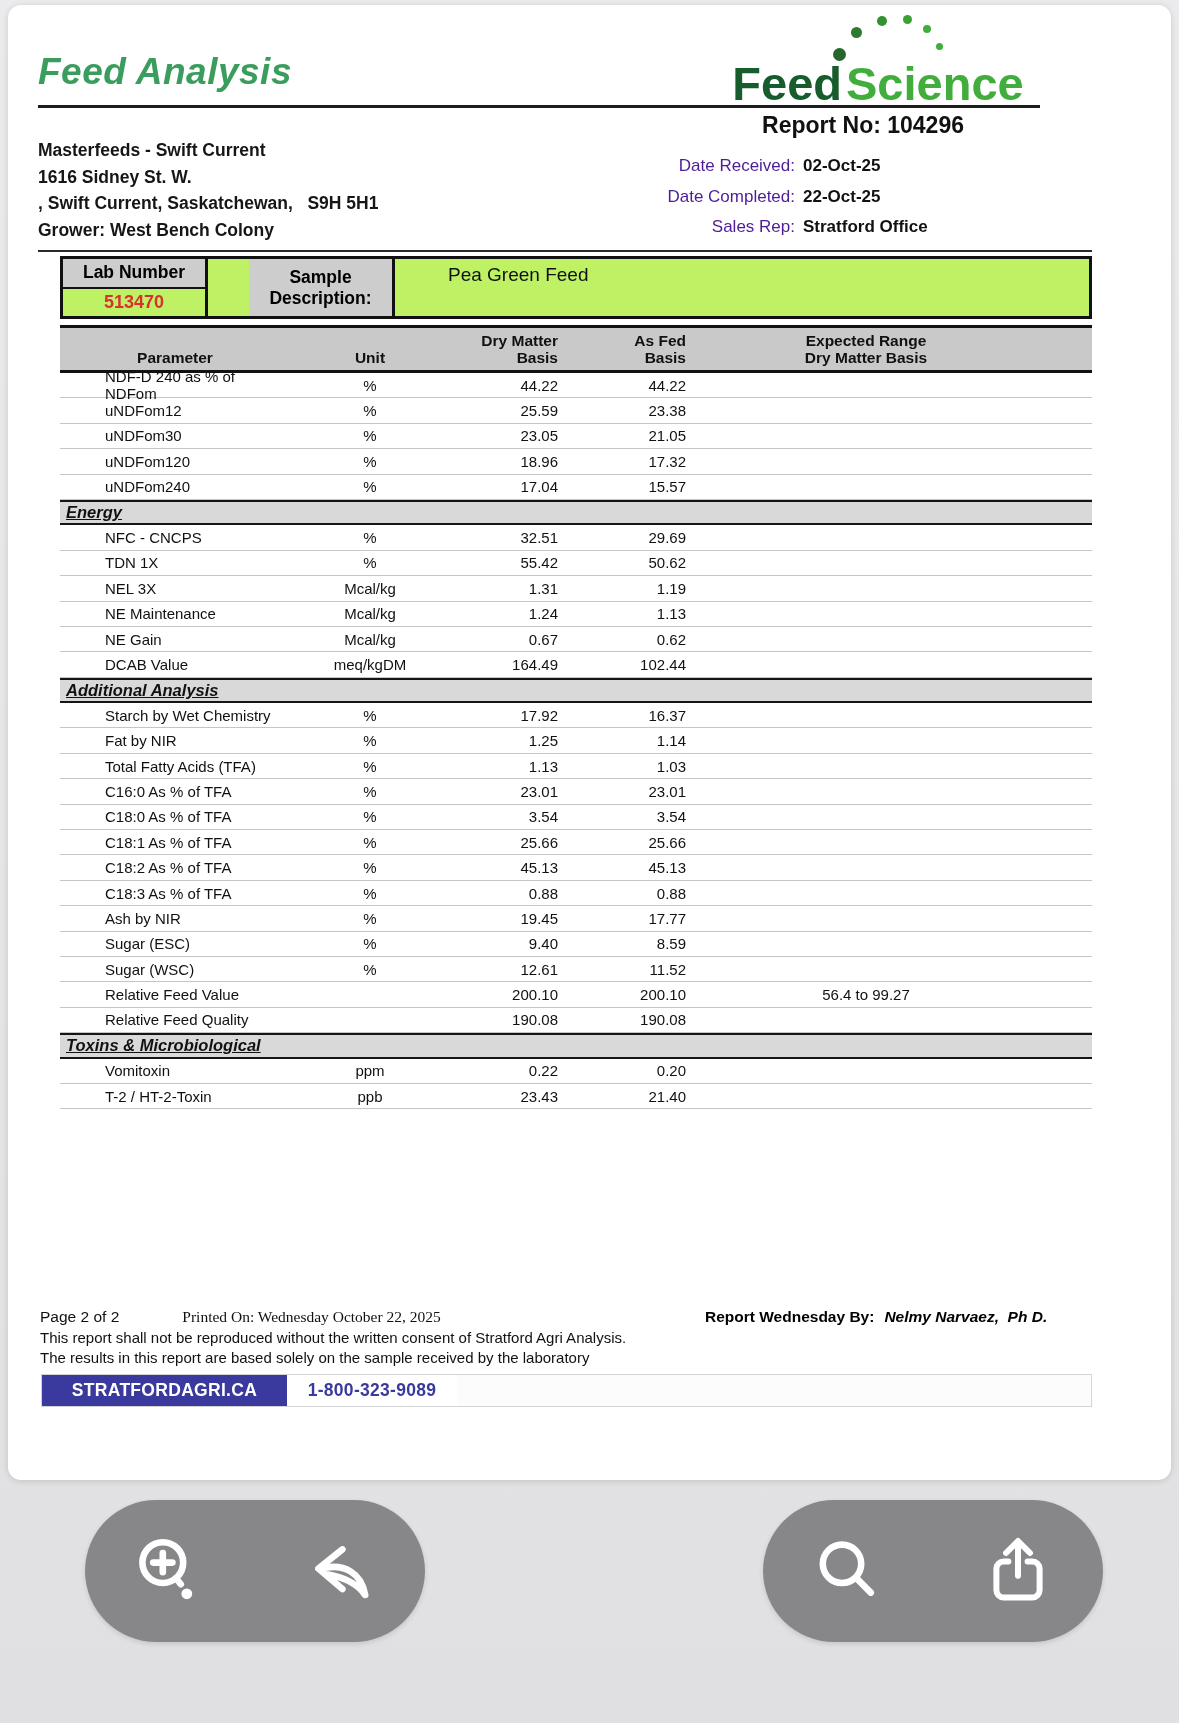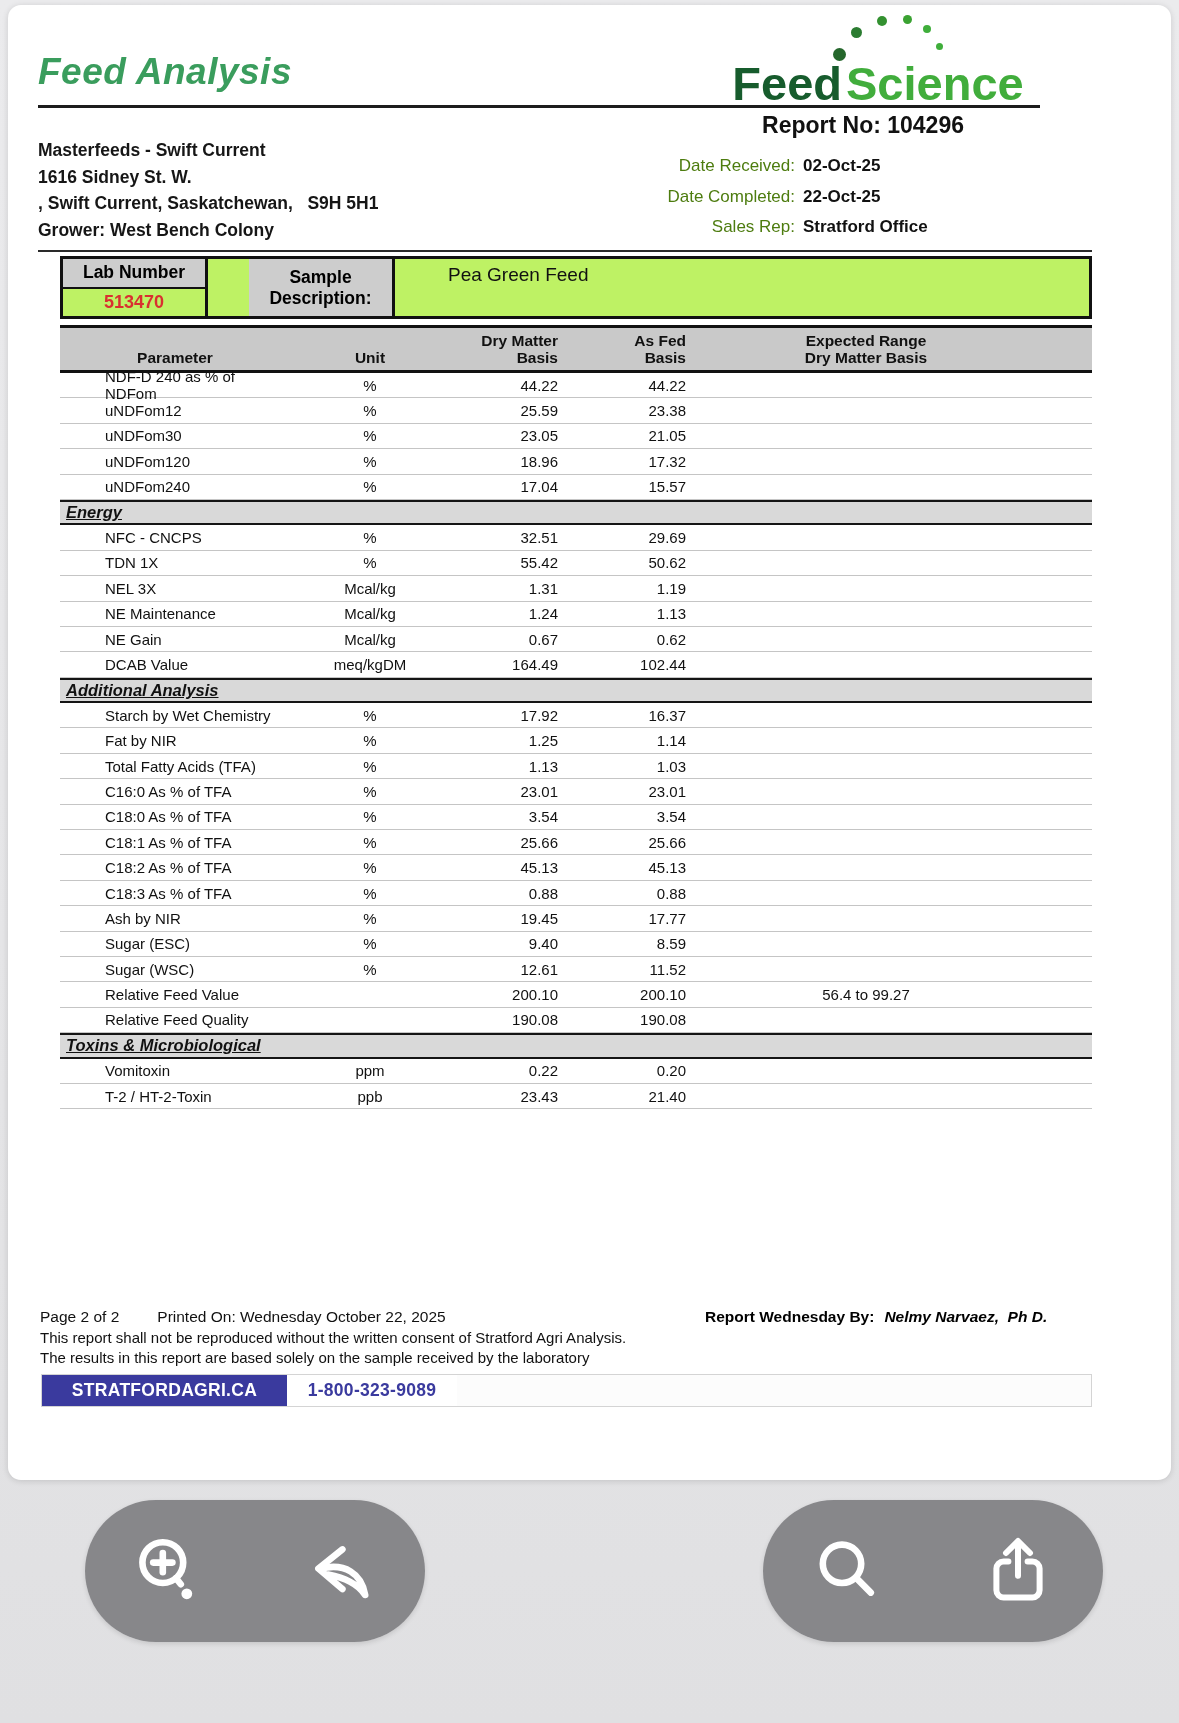--- a/index.html
+++ b/index.html
@@ -22,21 +22,21 @@
   .logo-dots span:nth-child(3){left:869px; top:11px; width:10px; height:10px; background:#339130;}
   .logo-dots span:nth-child(4){left:895px; top:10px; width:9px;  height:9px;  background:#3aa232;}
   .logo-dots span:nth-child(5){left:915px; top:20px; width:8px;  height:8px;  background:#3fae3b;}
   .logo-dots span:nth-child(6){left:928px; top:38px; width:7px;  height:7px;  background:#3fae3b;}
   .report-no{position:absolute; left:690px; top:107px; width:330px; text-align:center;
              font-size:23px; font-weight:bold; color:#111;}
   .address{position:absolute; left:30px; top:132px; font-size:17.5px; font-weight:bold;
            color:#161616; line-height:26.5px; white-space:pre;}
   .info-rows{position:absolute; left:515px; top:146px; width:470px; font-size:17px;}
   .info-row{display:flex; height:30.5px; align-items:center;}
-  .info-row .lbl{flex:1; text-align:right; color:#4d7c0f; padding-right:8px;}
+  .info-row .lbl{flex:1; text-align:right; color:#4c1d95; padding-right:8px;}
   .info-row .val{width:190px; font-weight:bold; color:#111;}
   
   .pre-table-rule{position:absolute; left:30px; top:245px; width:1054px; height:2px; background:#2a2a2a;}
   .sample-box{position:absolute; left:52px; top:251px; width:1032px; height:63px;
               border:3px solid #111; box-sizing:border-box; display:flex; background:#bef264;gap:41px;}
   .lab-col{width:142px; display:flex; flex-direction:column; border-right:3px solid #111;}
   .lab-head{flex:1; background:#cdcdcd; border-bottom:2px solid #111; font-weight:bold;
             font-size:17.5px; display:flex; align-items:center; justify-content:center;}
   .lab-num{flex:1; color:#d93030; font-weight:bold; font-size:18px; display:flex;
            align-items:center; justify-content:center;}
@@ -62,21 +62,21 @@
   .t-row .c2{text-align:center;}
   .t-row .c3{text-align:right; padding-right:12px; box-sizing:border-box;}
   .t-row .c4{text-align:right; padding-right:14px; box-sizing:border-box;}
   .t-row .c5{text-align:center; padding-right:60px; box-sizing:border-box;}
   .sec-row{height:25.4px; background:#d9d9d9; border-top:2.5px solid #151515;
            border-bottom:2.5px solid #151515; box-sizing:border-box; font-weight:bold;
            font-style:italic; font-size:16.5px; line-height:19px; padding-left:6px;
            display:flex; align-items:center;text-decoration:underline;}
   
   .foot-line1{position:absolute; left:32px; top:1303px; font-size:15.5px; color:#111; display:flex;}
-  .foot-line1 .printed{margin-left:38px;}
+  .foot-line1 .printed{margin-left:63px;font-family:Liberation Serif, serif;}
   .approved{position:absolute; left:697px; top:1303px; font-size:15.5px; display:flex;}
   .approved .lbl{font-weight:bold;}
   .approved .val{font-weight:bold; font-style:italic; margin-left:10px;}
   .disc1{position:absolute; left:32px; top:1324px; font-size:15px; color:#111;}
   .disc2{position:absolute; left:32px; top:1344px; font-size:15px; color:#111;}
   .foot-bar{position:absolute; left:33px; top:1369px; width:1051px; height:33px;
             border:1.5px solid #d4d4d4; box-sizing:border-box; background:#fcfcfc; display:flex;}
   .seg{display:flex; align-items:center; justify-content:center; font-weight:bold;
        font-size:17.5px; letter-spacing:.3px; height:100%; box-sizing:border-box;}
   .seg-navy{background:#3a3a9e; color:#ffffff;}

